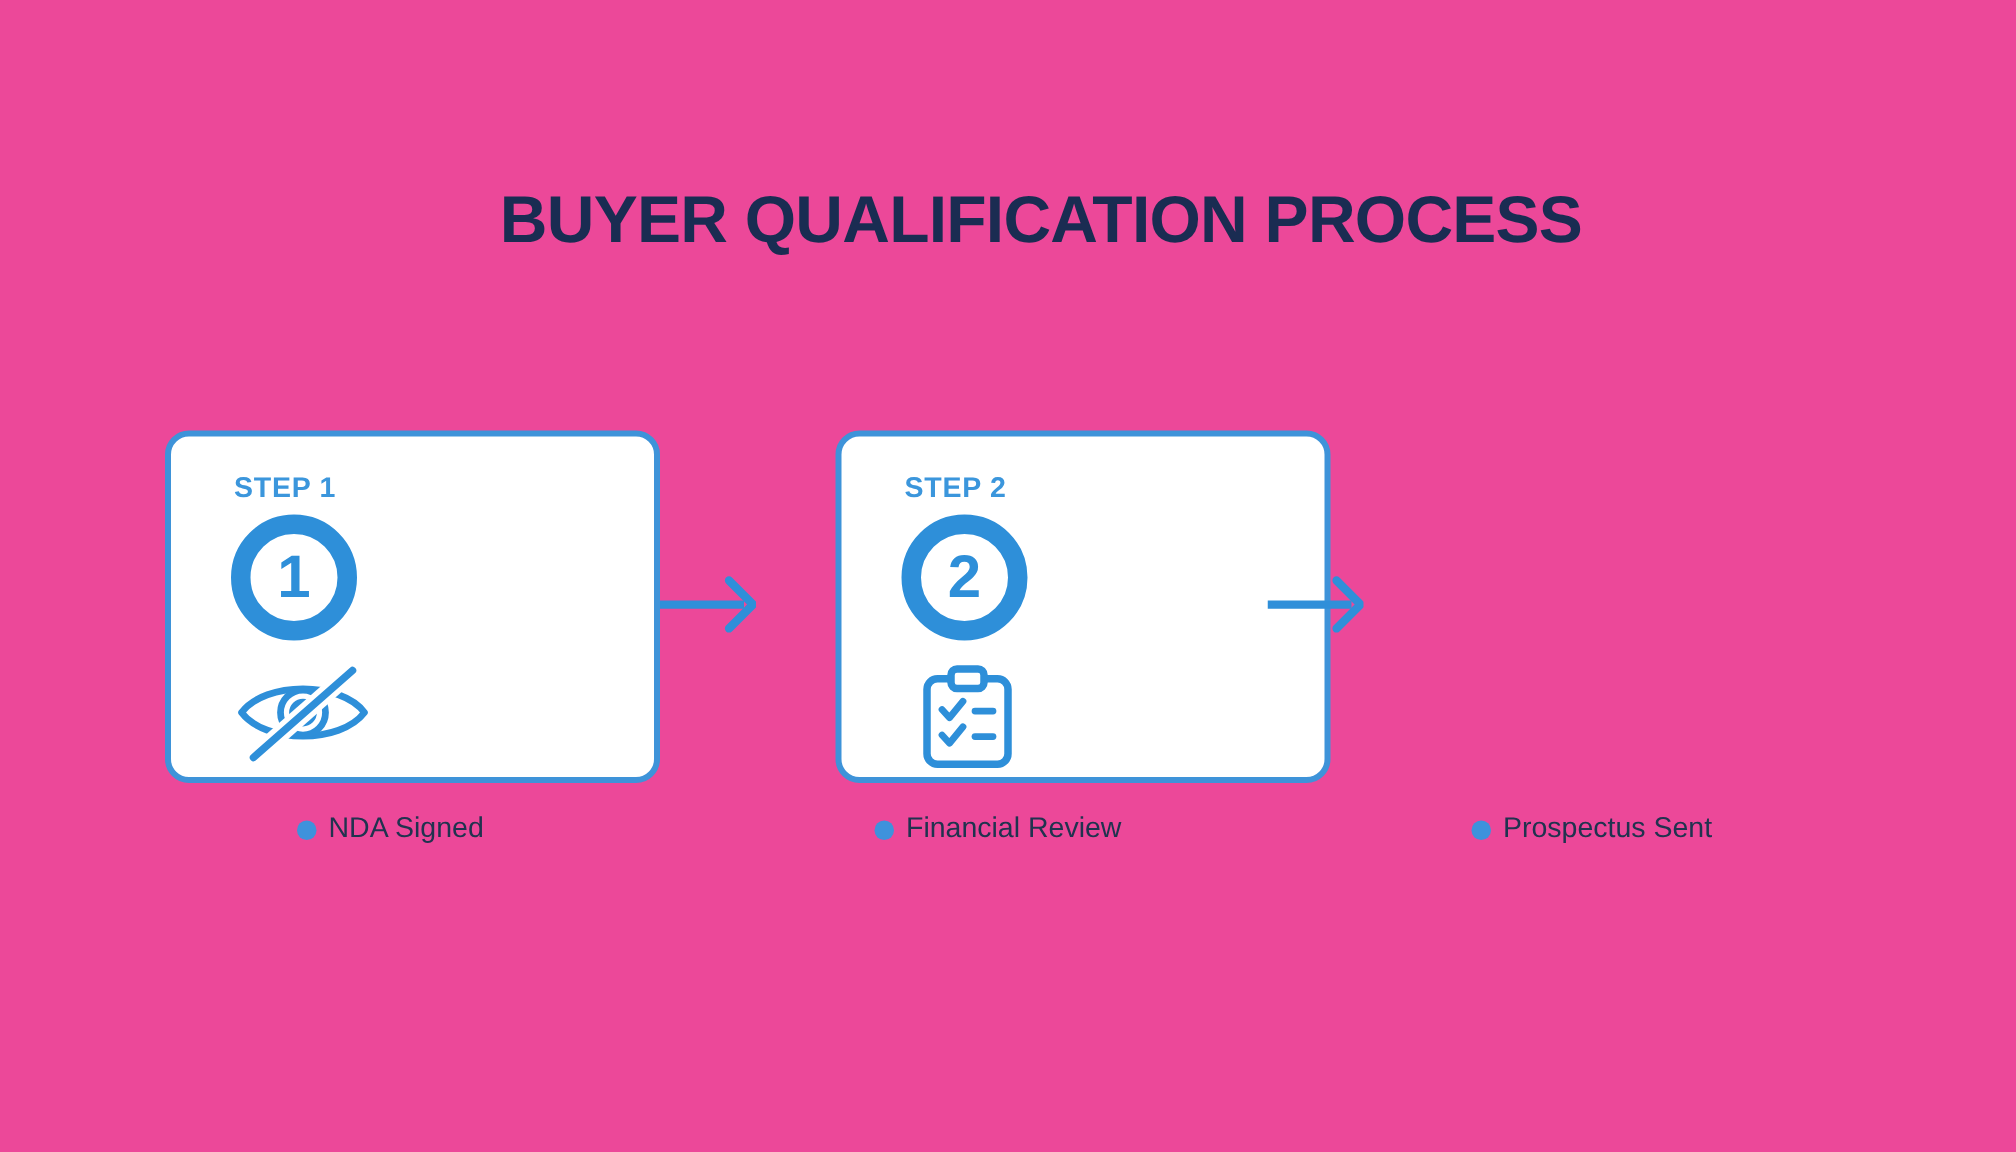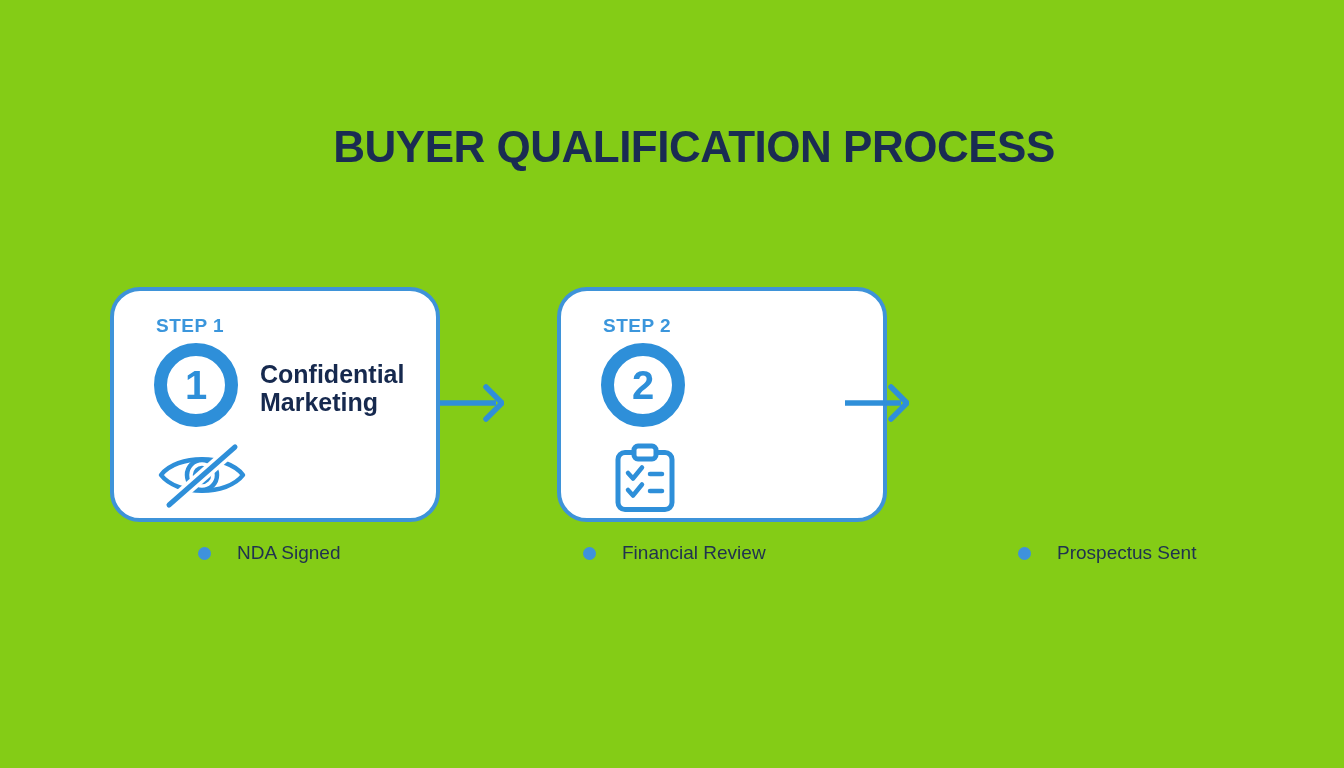--- a/index.html
+++ b/index.html
@@ -1,31 +1,31 @@
 <!DOCTYPE html>
 <html><head>
 <meta charset="utf-8">
 <style>
   * { margin:0; padding:0; box-sizing:border-box; }
   html,body { background:#ffffff; }
   #canvas {
     position:relative; width:1344px; height:768px;
-    background:#84cc16; overflow:hidden;
+    background:#ec4899; overflow:hidden;
     font-family:"Liberation Sans", sans-serif;
     padding-left:12px;
   }
   .page-title {
     position:absolute; top:121px; left:0; width:100%;
     text-align:center; transform:translateX(22px);
     font-size:44px; line-height:52px; font-weight:700;
     letter-spacing:-0.5px; color:#1a2c52;
   }
   .card {
     position:absolute; top:287px; width:330px; height:235px;
-    background:#ffffff; border:4px solid #3e93d9; border-radius:30px;
+    background:#ffffff; border:4px solid #3e93d9; border-radius:16px;
   }
   .card.c1 { left:110px; } .card.c2 { left:515px;margin-left:42px; } .card.c3 { left:920px; }
   .step-label {
     position:absolute; left:42px; top:24px;
     font-size:19px; font-weight:700; letter-spacing:0.5px; color:#3b96dc;
   }
   .badge {
     position:absolute; left:40px; top:52px; width:84px; height:84px;
     border:13px solid #2e8fd9; border-radius:50%; background:#ffffff;
     display:flex; align-items:center; justify-content:center;
@@ -37,41 +37,39 @@
     white-space:pre-line;
   }
   .icon-wrap { position:absolute; }
   .c1 .icon-wrap { left:40px; top:145px; }
   .c2 .icon-wrap { left:53px; top:152px; }
   .c3 .icon-wrap { left:55px; top:153px; }
   .arrow { position:absolute; top:381px; }
   .arrow.a1 { left:440px; } .arrow.a2 { left:845px; }
   .bullet-row {
     position:absolute; top:541px; height:24px;
-    display:flex; align-items:center; gap:26px;
+    display:flex; align-items:center; gap:8px;
     font-size:19px; color:#20334f;
   }
-  .bullet-row.b1 { left:198px; } .bullet-row.b2 { left:583px; } .bullet-row.b3 { left:1018px; }
+  .bullet-row.b1 { left:198px; } .bullet-row.b2 { left:583px; } .bullet-row.b3 { left:981px; }
   .dot { width:13px; height:13px; border-radius:50%; background:#3e92dc; flex:0 0 auto; }
   svg { display:block; }
 </style>
 </head>
 <body>
 
 <div id="canvas">
 
   <h1 class="page-title">BUYER QUALIFICATION PROCESS</h1>
 
   <div class="card c1">
     <div class="step-label">STEP 1</div>
     <div class="badge">
       <span>1</span>
     </div>
-    <div class="card-title">Confidential
-Marketing</div>
     <span class="icon-wrap">
       <svg width="96" height="78" viewBox="0 0 96 78" fill="none">
         <path d="M7 39 C 23 18, 73 18, 89 39 C 73 60, 23 60, 7 39 Z" stroke="#2e8fd9" stroke-width="4.5" stroke-linejoin="round"></path>
         <circle cx="48" cy="39" r="15" stroke="#2e8fd9" stroke-width="4.5"></circle>
         <circle cx="48" cy="39" r="7" stroke="#2e8fd9" stroke-width="4.5"></circle>
         <line x1="15" y1="69" x2="81" y2="11" stroke="#ffffff" stroke-width="12"></line>
         <line x1="15" y1="69" x2="81" y2="11" stroke="#2e8fd9" stroke-width="5" stroke-linecap="round"></line>
       </svg>
     </span>
   </div>

